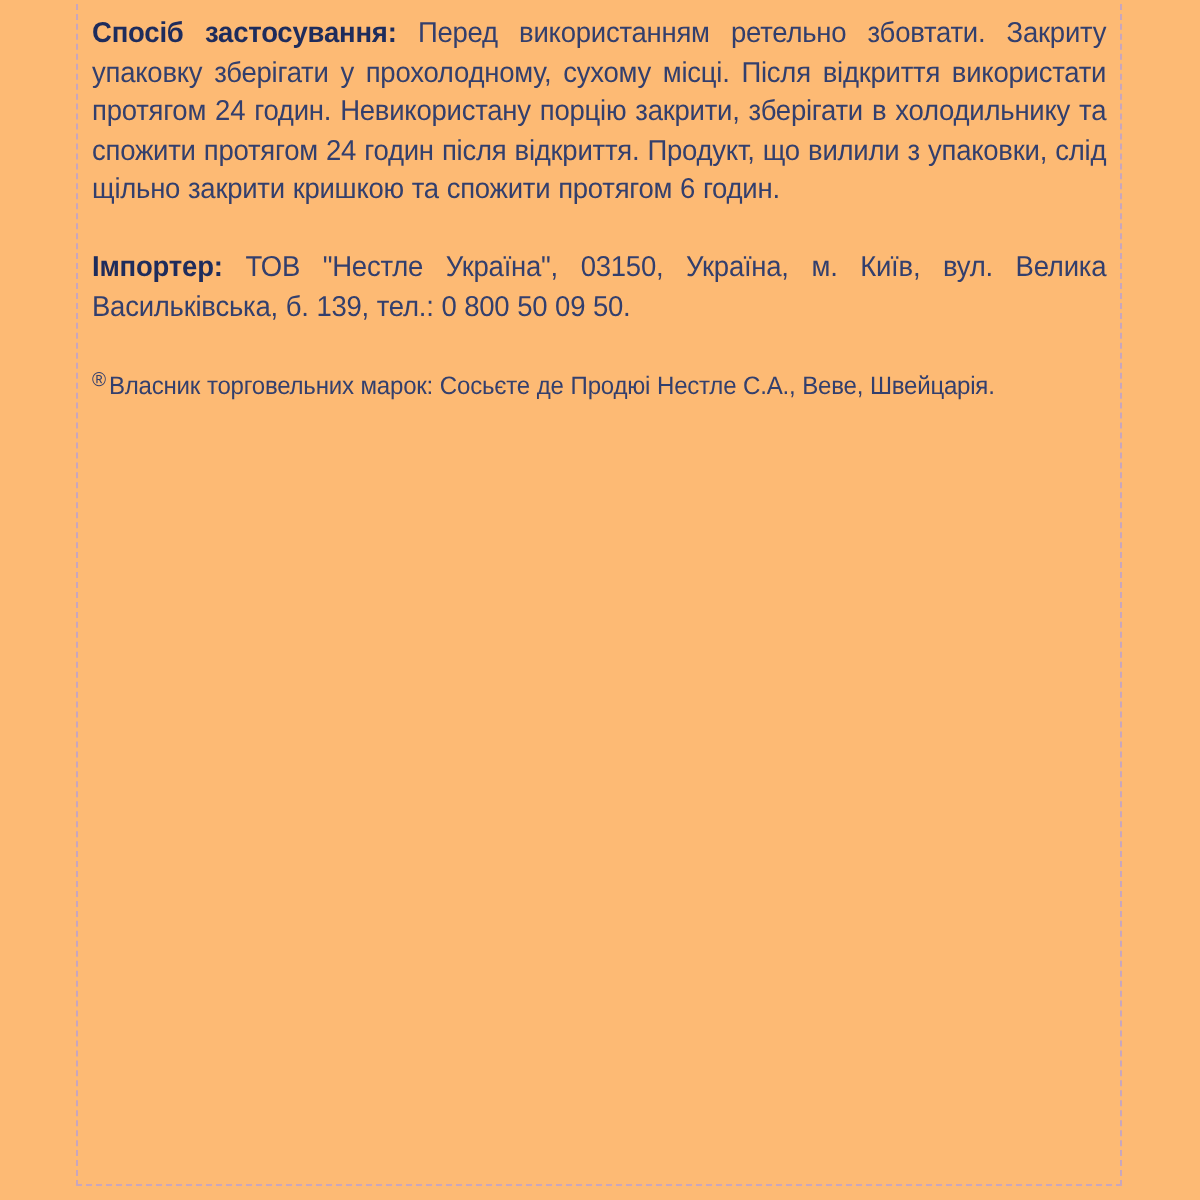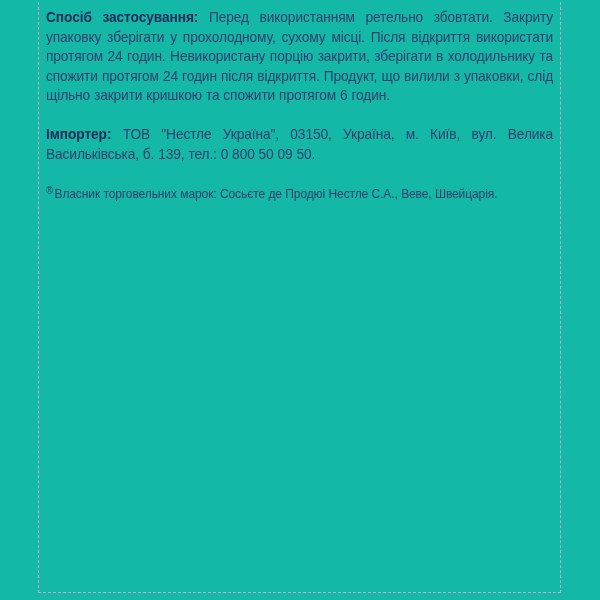--- a/index.html
+++ b/index.html
@@ -13,21 +13,21 @@
     height: 600px;
     overflow: hidden;
     font-family: "Liberation Sans", "DejaVu Sans", sans-serif;
   }
 
   
   #label-panel {
     position: relative;
     width: 600px;
     height: 600px;
-    background: #14b8a6;
+    background: #fdba74;
     box-sizing: border-box;
   }
 
   
   #dashed-frame {
     position: absolute;
     left: 38px;
     top: -8px;
     width: 523px;
     height: 601px;

